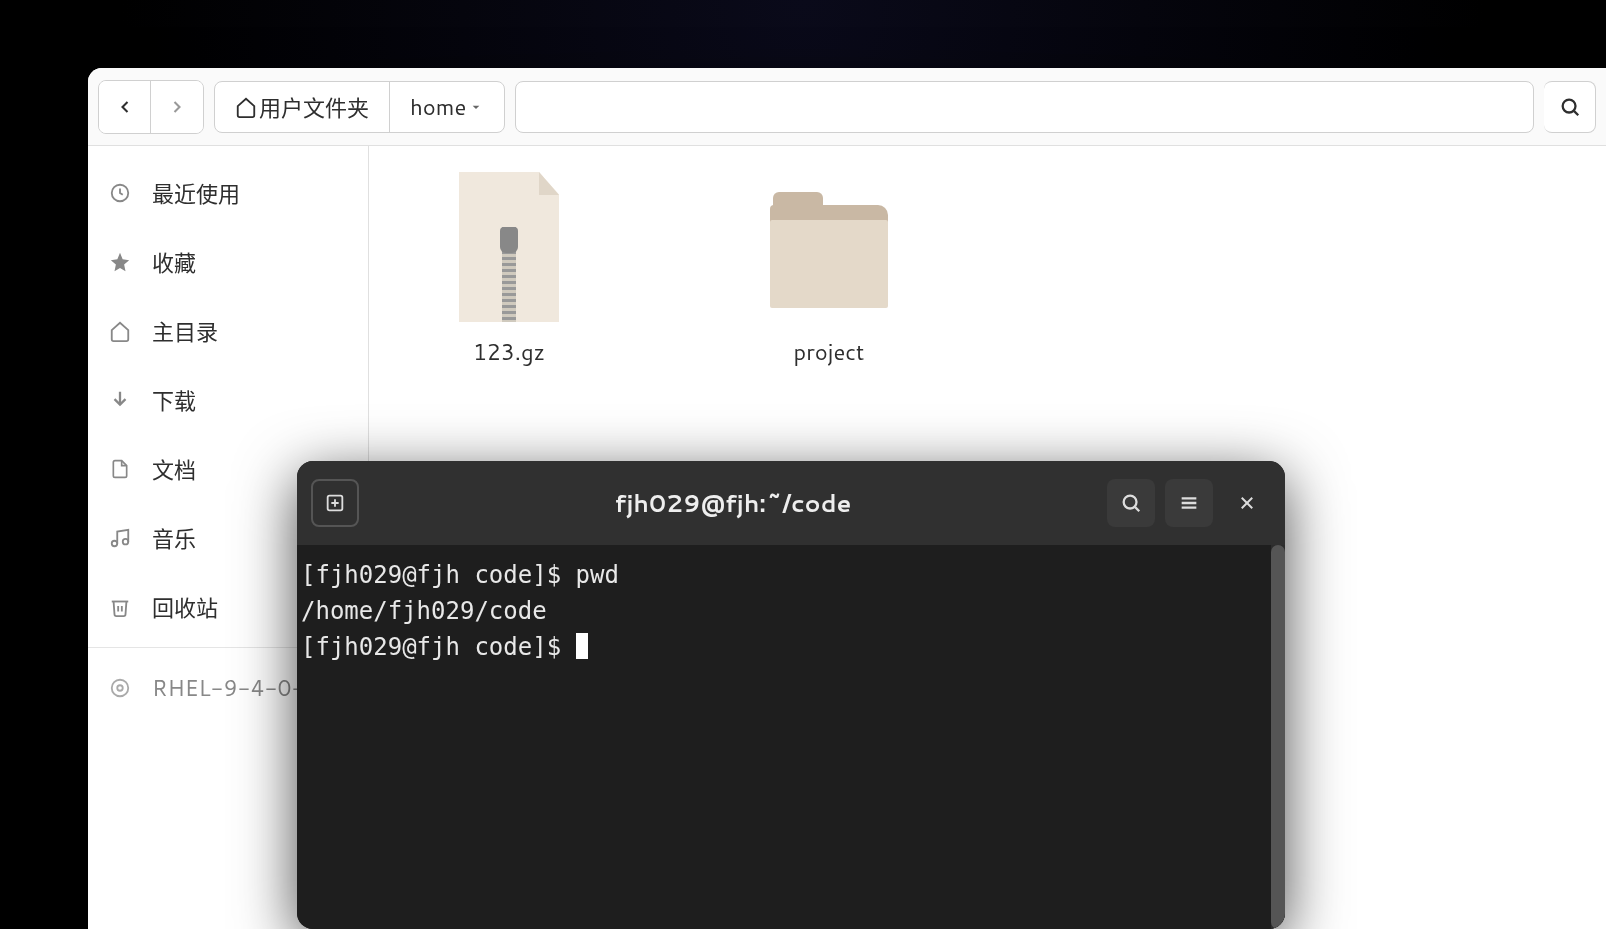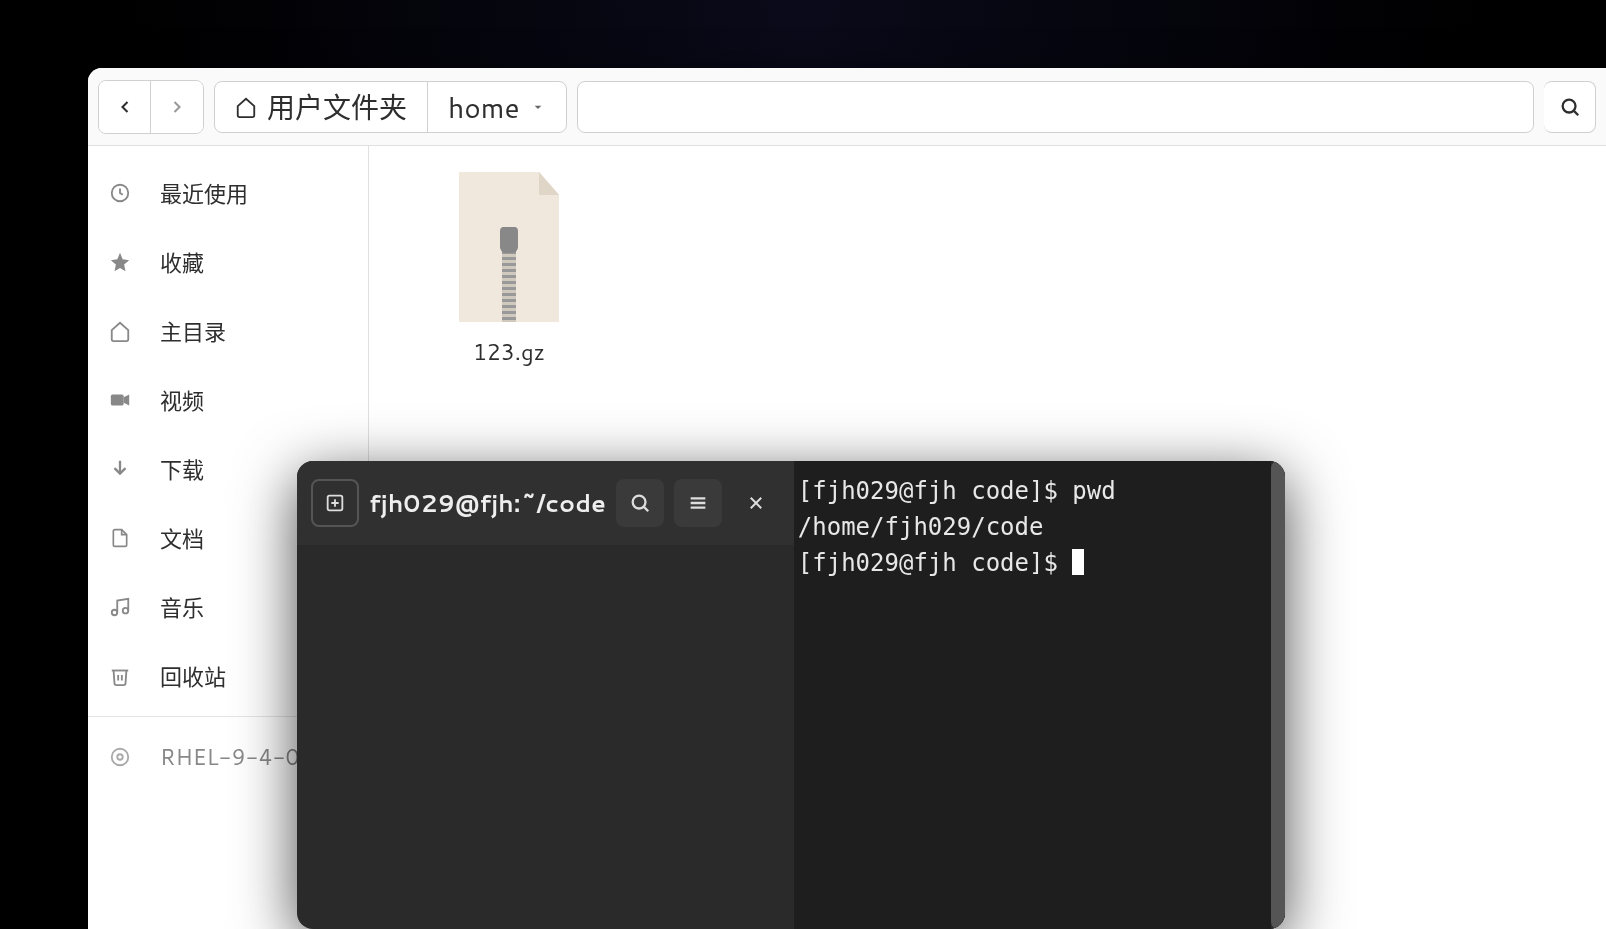--- a/index.html
+++ b/index.html
@@ -54,24 +54,24 @@
     display: flex;
     border: 1px solid #d0d0d0;
     border-radius: 8px;
     overflow: hidden;
     background: #fff;
     height: 52px;
   }
   .path-seg {
     display: flex;
     align-items: center;
-    gap: 10px;
+    gap: 2px;
     padding: 0 20px;
     border-right: 1px solid #d0d0d0;
-    font-size: 28px;
+    font-size: 22px;
     color: #2e2e2e;
     cursor: pointer;
   }
   .path-seg:last-child { border-right: none; }
   .address-spacer {
     flex: 1;
     height: 52px;
     border: 1px solid #d0d0d0;
     border-radius: 8px;
     background: #fff;
@@ -95,21 +95,21 @@
   }
   .sidebar {
     width: 281px;
     border-right: 1px solid #e0e0e0;
     padding-top: 12px;
     overflow-y: auto;
   }
   .sb-item {
     display: flex;
     align-items: center;
-    gap: 28px;
+    gap: 20px;
     padding: 18px 20px;
     font-size: 22px;
     color: #2e2e2e;
     cursor: pointer;
   }
   .sb-item .ico { width: 24px; height: 24px; flex-shrink: 0; color: #888; display:flex; align-items:center; justify-content:center;}
   .sb-divider { height:1px; background:#e5e5e5; margin:6px 0; }
   .sb-item.muted { color:#888; }
   .sb-item .label { white-space: nowrap; overflow: hidden; text-overflow: ellipsis; }
   .content {
@@ -184,21 +184,21 @@
   .terminal {
     position: absolute;
     left: 297px;
     top: 461px;
     width: 988px;
     height: 468px;
     background: #2a2a2a;
     border-radius: 16px;
     box-shadow: 0 15px 60px rgba(0,0,0,0.7);
     display: flex;
-    flex-direction: row;
+    flex-direction: column;
     overflow: hidden;
   }
   .term-header {
     height: 84px;
     background: #303030;
     display: flex;
     align-items: center;
     padding: 0 14px;
     gap: 10px;
   }
@@ -312,29 +312,20 @@
       <div class="sb-item">
         <span class="ico">
             <svg width="22" height="22" viewBox="0 0 24 24" fill="none" stroke="#888" stroke-width="2">
               <path d="M3 11l9-8 9 8v10a2 2 0 0 1-2 2H5a2 2 0 0 1-2-2z"></path>
             </svg>
           </span>
         <span class="label">主目录</span>
       </div>
       <div class="sb-item">
         <span class="ico">
-            <svg width="22" height="22" viewBox="0 0 24 24" fill="#888">
-              <rect x="2" y="6" width="14" height="12" rx="2"></rect>
-              <polygon points="16 9 22 6 22 18 16 15"></polygon>
-            </svg>
-          </span>
-        <span class="label">视频</span>
-      </div>
-      <div class="sb-item">
-        <span class="ico">
             <svg width="22" height="22" viewBox="0 0 24 24" fill="none" stroke="#888" stroke-width="2.5">
               <line x1="12" y1="3" x2="12" y2="17"></line>
               <polyline points="6 11 12 17 18 11"></polyline>
             </svg>
           </span>
         <span class="label">下载</span>
       </div>
       <div class="sb-item">
         <span class="ico">
             <svg width="20" height="24" viewBox="0 0 24 24" fill="none" stroke="#888" stroke-width="2">
@@ -379,20 +370,28 @@
     <div class="content">
       <div class="file-item">
         <div class="archive-icon">
           <div class="archive-paper"></div>
           <div class="archive-fold"></div>
           <div class="zipper"></div>
           <div class="zipper-pull"></div>
         </div>
         <span class="fname">123.gz</span>
       </div>
+      <div class="file-item">
+        <div class="folder-icon">
+          <div class="folder-tab"></div>
+          <div class="folder-back"></div>
+          <div class="folder-front"></div>
+        </div>
+        <span class="fname">project</span>
+      </div>
     </div>
   </div>
 </div>
 
 <div class="terminal">
   <div class="term-header">
     <div class="term-newtab">
       <svg width="22" height="22" viewBox="0 0 24 24" fill="none" stroke="#ddd" stroke-width="2">
           <rect x="4" y="4" width="16" height="16" rx="2"></rect>
           <line x1="12" y1="8" x2="12" y2="16"></line>

